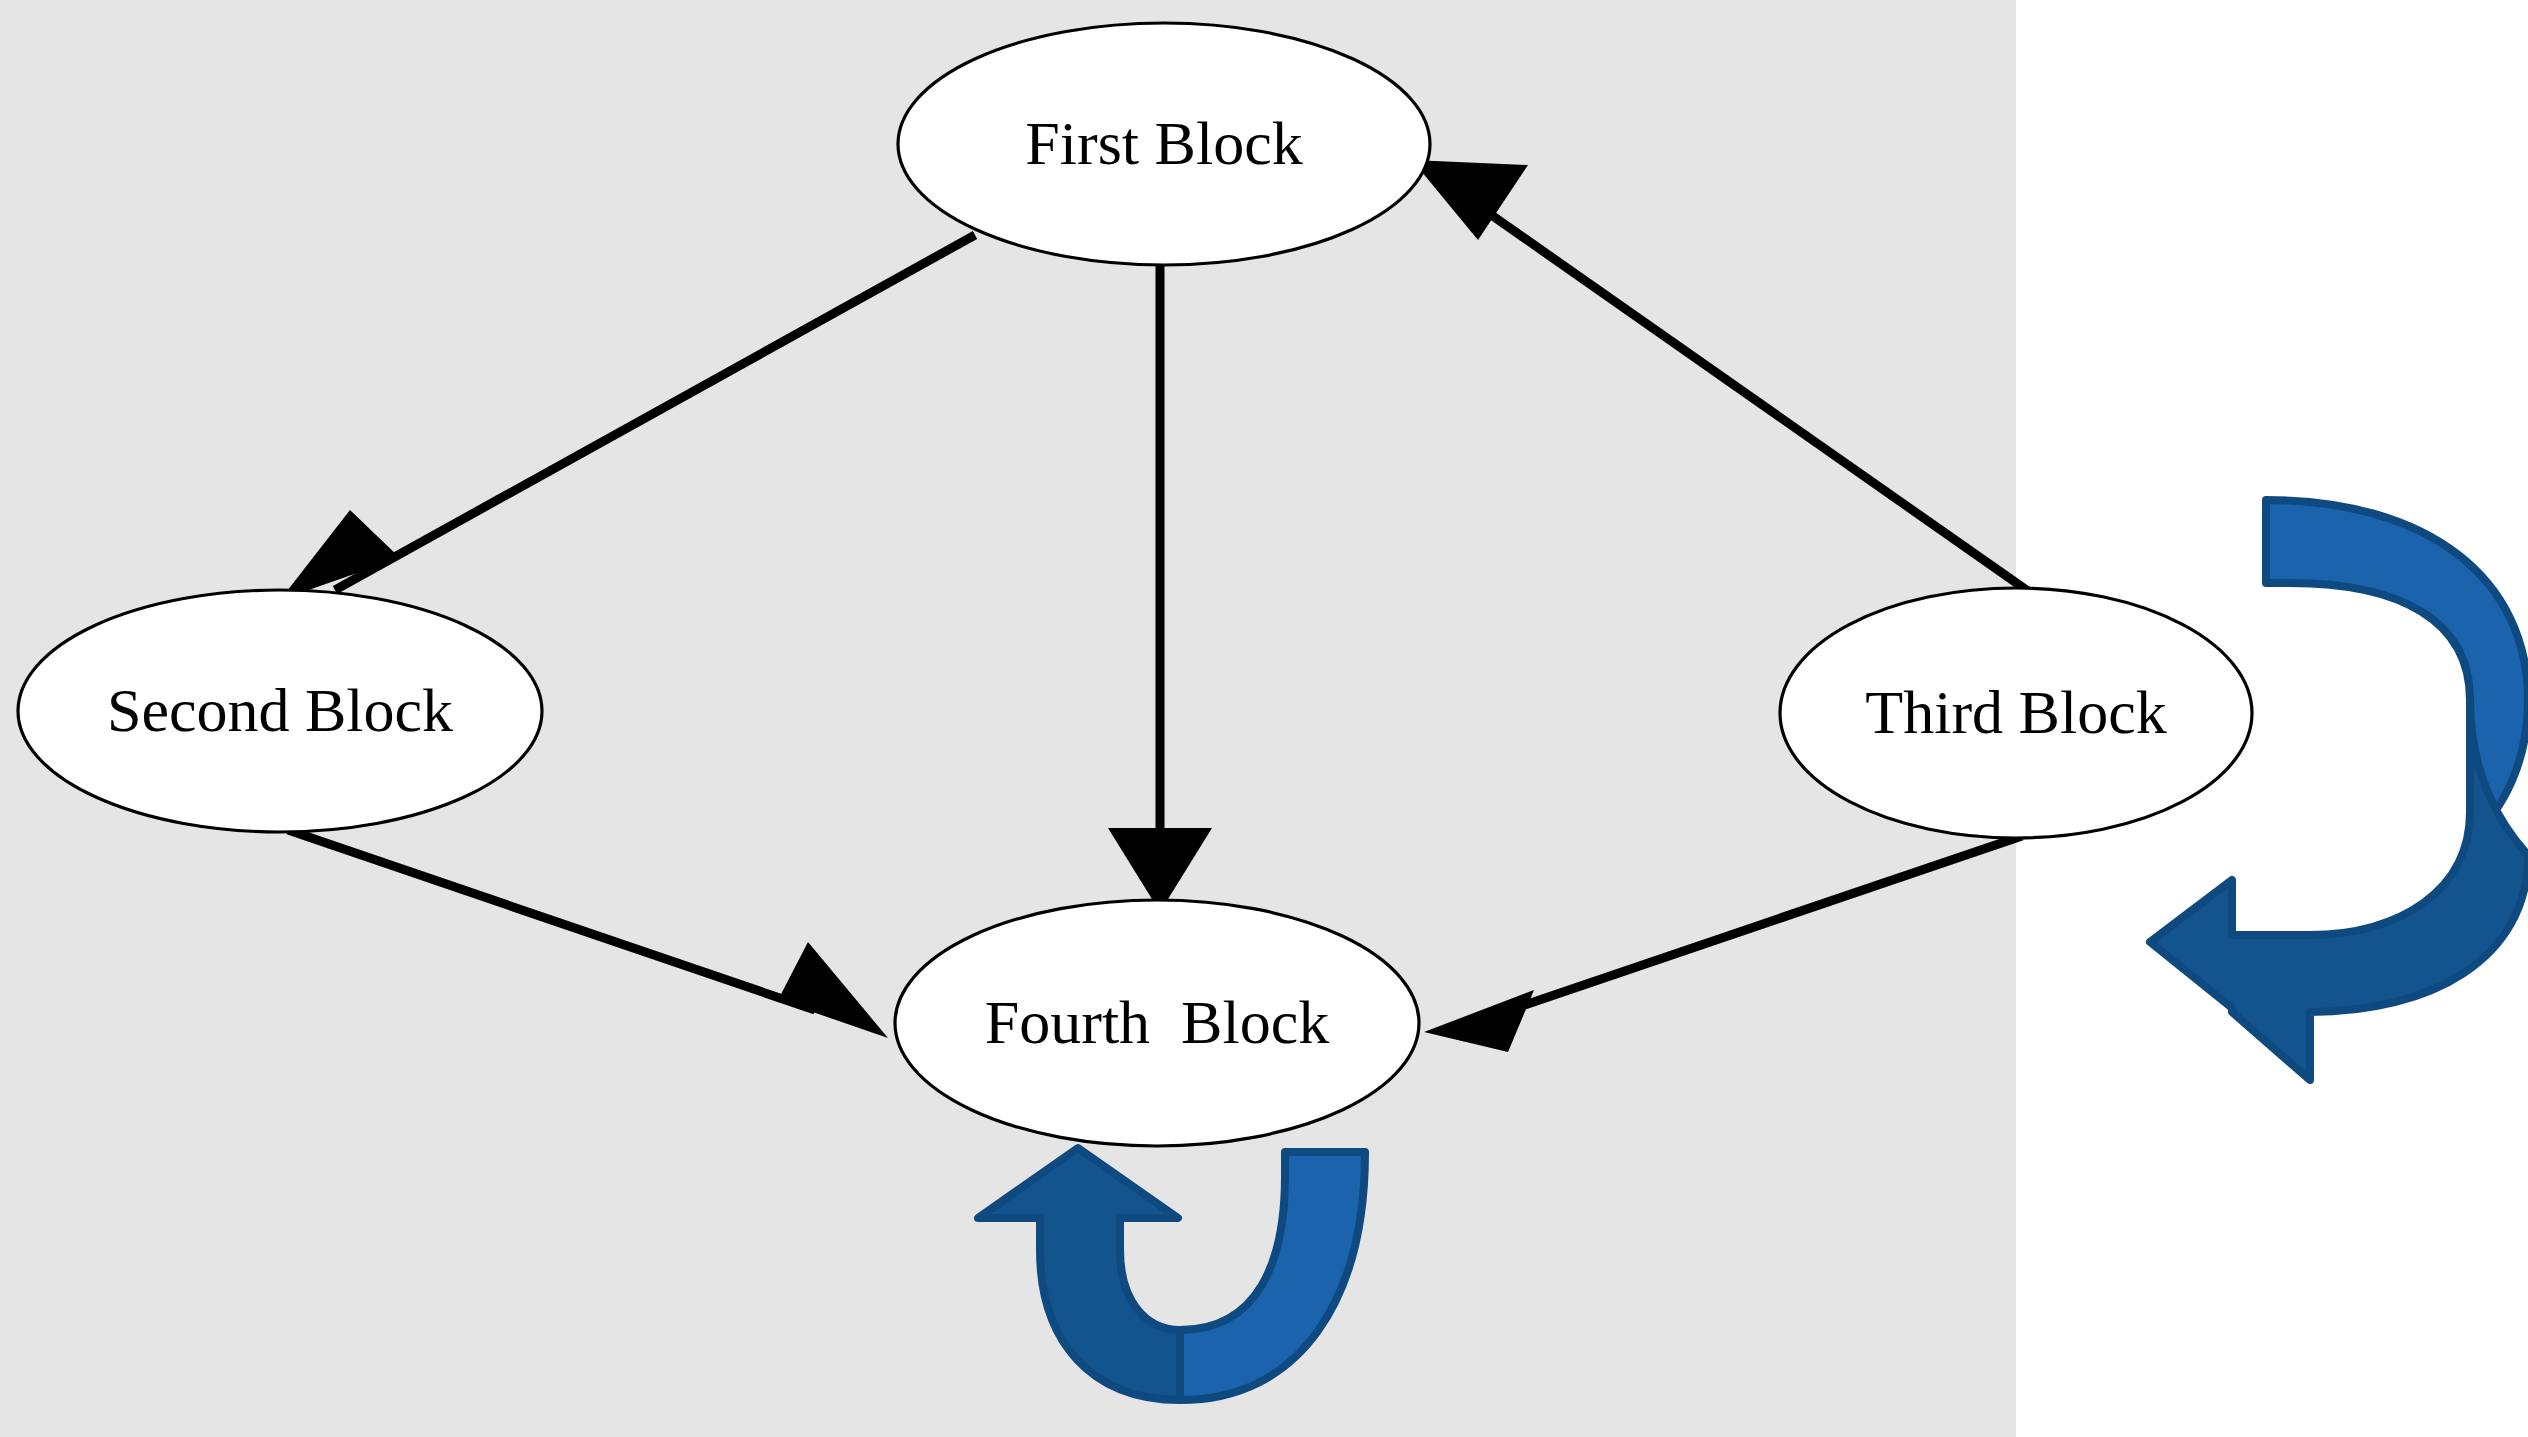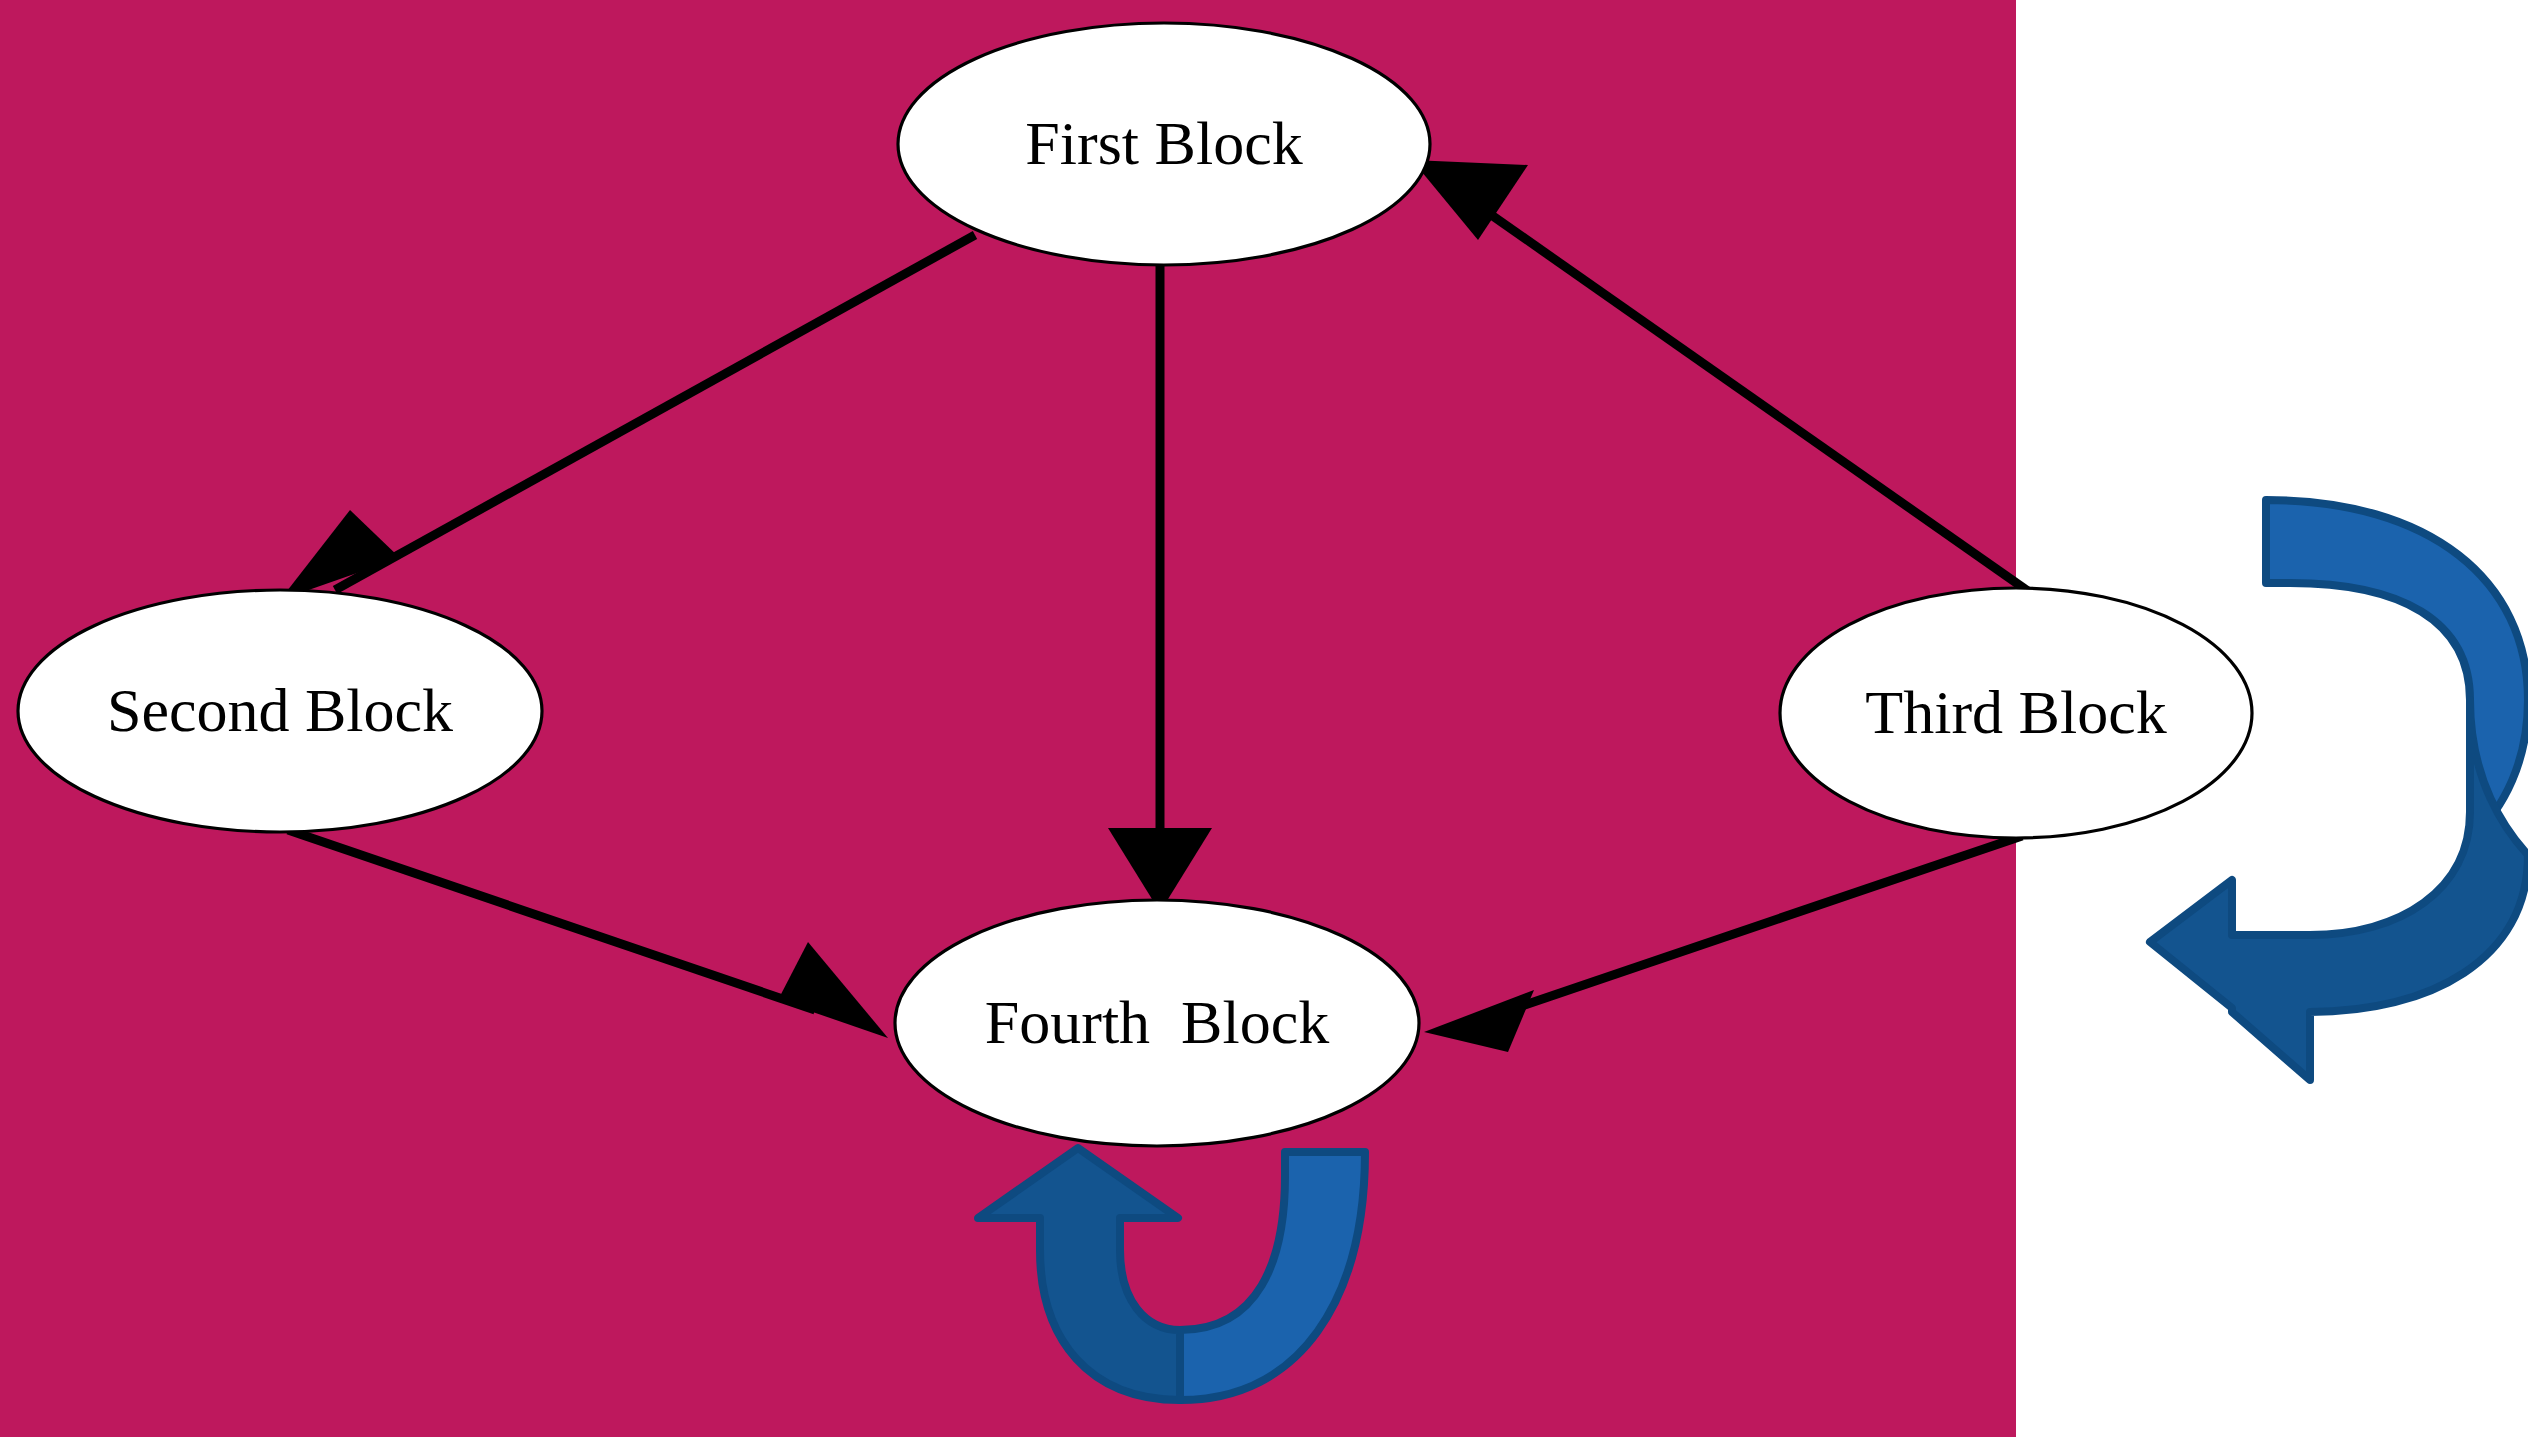--- a/index.html
+++ b/index.html
@@ -10,21 +10,21 @@
   body {
     width: 2528px;
     height: 1437px;
     font-family: "Liberation Serif", "DejaVu Serif", serif;
     overflow: hidden;
   }
   #diagram-root {
     position: relative;
     width: 2016px;
     height: 1437px;
-    background: #be185d;
+    background: #e5e5e5;
   }
   #diagram-svg {
     position: absolute;
     left: 0;
     top: 0;
     width: 2528px;
     height: 1437px;
     display: block;
   }
   .node-label {

